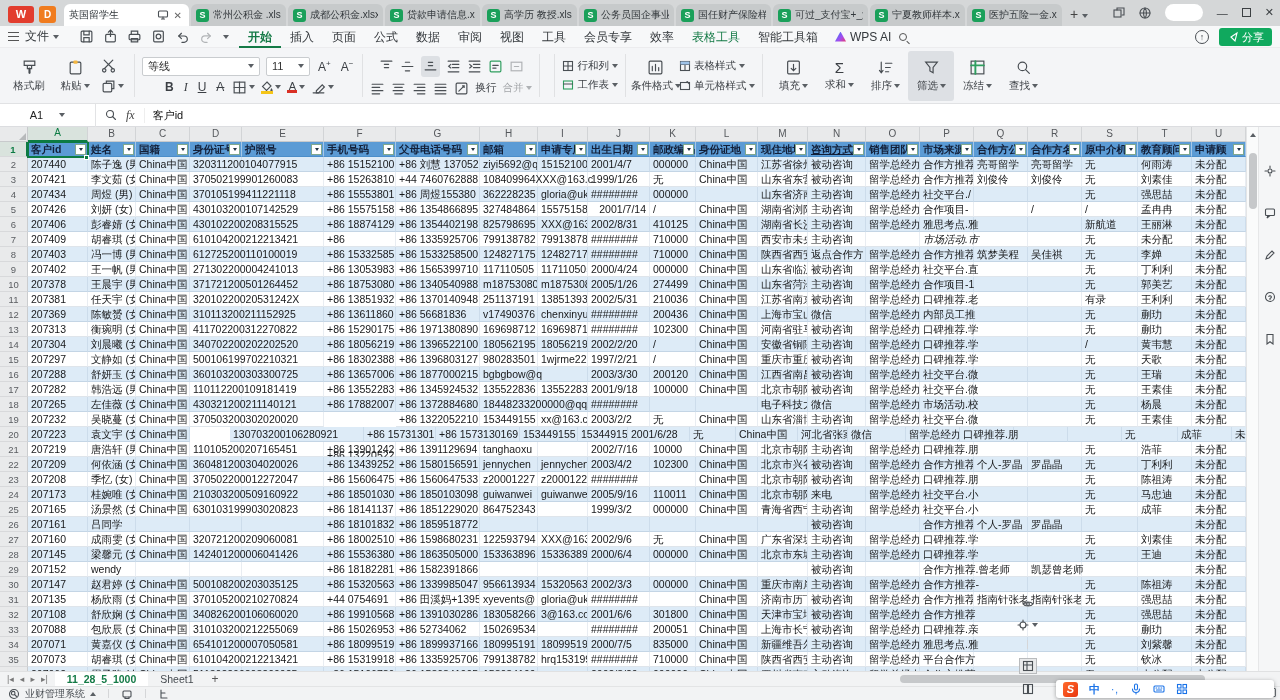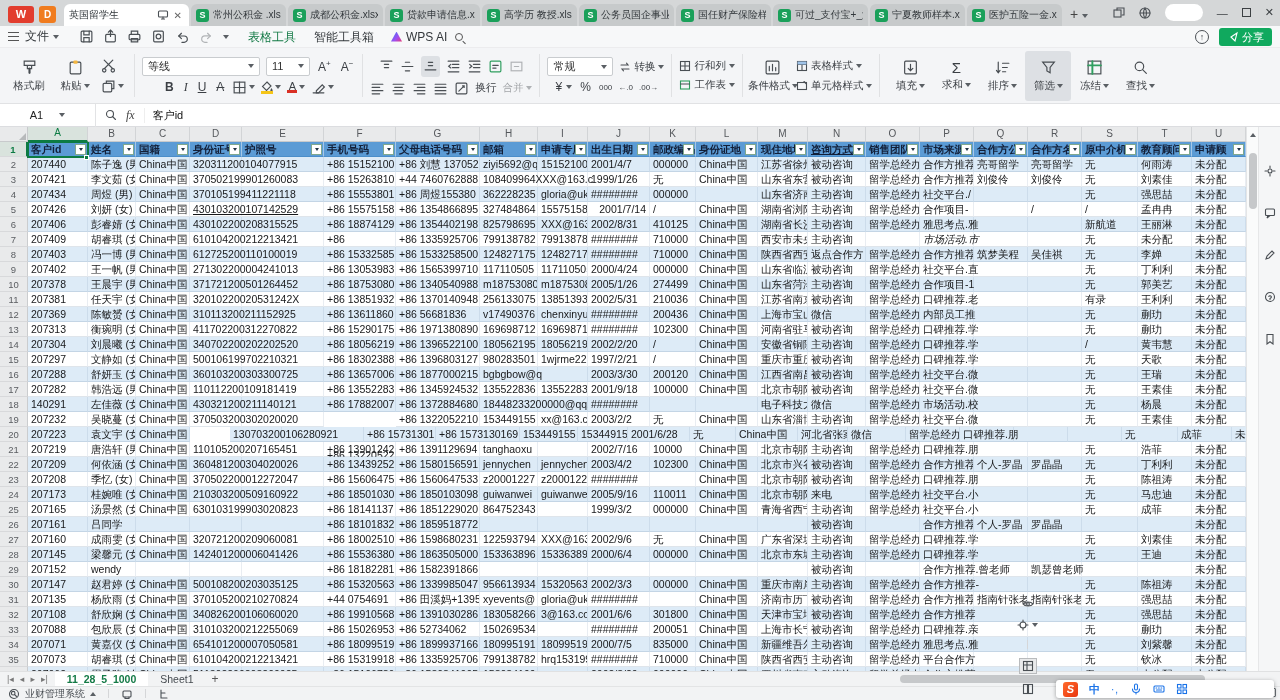--- a/index.html
+++ b/index.html
@@ -240,20 +240,32 @@
     <svg class="i14" viewBox="0 0 14 14">
         <path d="M3.5 6.5h5a3 3 0 1 1 0 6h-2"></path>
         <path d="M6 4 3.5 6.5 6 9"></path>
       </svg>
     <svg class="i14" style="opacity:.4" viewBox="0 0 14 14">
         <path d="M10.5 6.5h-5a3 3 0 1 0 0 6h2"></path>
         <path d="M8 4l2.5 2.5L8 9"></path>
       </svg>
     <i class="cdn"></i>
   </div>
+  <div id="menuitems" style="display:flex;">
+      <div class="mitem on">开始</div>
+      <div class="mitem">插入</div>
+      <div class="mitem">页面</div>
+      <div class="mitem">公式</div>
+      <div class="mitem">数据</div>
+      <div class="mitem">审阅</div>
+      <div class="mitem">视图</div>
+      <div class="mitem">工具</div>
+      <div class="mitem">会员专享</div>
+      <div class="mitem">效率</div>
+    </div>
   <div id="ctxitems" style="display:flex;">
       <div class="mitem ctx">表格工具</div>
       <div class="mitem">智能工具箱</div>
     </div>
   <div class="aiwrap">
     <span class="ailogo"></span>
     <span>WPS AI</span>
   </div>
   <span class="mag"></span>
   <div class="mright">
@@ -405,45 +417,20 @@
           <span>换行</span>
         </span>
       <span class="txtbtn dis">
           <span>合并</span>
           <i class="cdn"></i>
         </span>
     </div>
   </div>
   <div class="vsep"></div>
 
-  <div class="grp r1r2">
-    <div class="row1">
-      <div class="selbox w66">
-          <span>常规</span>
-          <i class="cdn"></i>
-        </div>
-      <span class="txtbtn">
-        <svg class="i12" viewBox="0 0 12 12">
-            <path d="M2 4h7l-1.5-1.8M10 8H3l1.5 1.8"></path>
-          </svg>
-        <span>转换</span>
-          <i class="cdn"></i>
-        </span>
-    </div>
-    <div class="row2">
-      <span class="icbtn">
-          <span class="tg">¥</span>
-          <i class="cdn"></i>
-        </span>
-      <span class="tg">%</span>
-      <span class="num8">000</span>
-      <span class="num8">←.0</span>
-      <span class="num8">.00→</span>
-    </div>
-  </div>
   <div class="vsep"></div>
 
   <div class="grp stack2">
     <span class="txtbtn">
       <svg class="i12" viewBox="0 0 12 12">
           <rect x="1.5" y="1.5" width="9" height="9"></rect>
           <path d="M6 1.5v9M1.5 6h9"></path>
         </svg>
       <span>行和列</span>
         <i class="cdn"></i>
@@ -730,21 +717,21 @@
           <div class="c band" style="width: 54px; flex: 0 0 54px;"><span></span></div>
           <div class="c band" style="width: 56px; flex: 0 0 56px;"><span>无</span></div>
           <div class="c band" style="width: 54px; flex: 0 0 54px;"><span>强思喆</span></div>
           <div class="c band" style="width: 54px; flex: 0 0 54px;"><span>未分配</span></div>
         </div>
         <div class="grow">
           <div class="rn">5</div>
           <div class="c ar" style="width: 60px; flex: 0 0 60px;"><span>207426</span></div>
           <div class="c" style="width: 48px; flex: 0 0 48px;"><span>刘妍 (女)</span></div>
           <div class="c" style="width: 54px; flex: 0 0 54px;"><span>China中国</span></div>
-          <div class="c ovf" style="width: 52px; flex: 0 0 52px; text-decoration: underline;"><span>430103200107142529</span></div>
+          <div class="c ovf" style="width: 52px; flex: 0 0 52px;"><span>430103200107142529</span></div>
           <div class="c" style="width: 82px; flex: 0 0 82px;"><span></span></div>
           <div class="c" style="width: 72px; flex: 0 0 72px;"><span>+86 15575158</span></div>
           <div class="c" style="width: 84px; flex: 0 0 84px;"><span>+86 1354866895</span></div>
           <div class="c" style="width: 58px; flex: 0 0 58px;"><span>327484864</span></div>
           <div class="c" style="width: 50px; flex: 0 0 50px;"><span>155751588</span></div>
           <div class="c" style="width: 62px; flex: 0 0 62px; text-align: right;"><span>2001/7/14</span></div>
           <div class="c" style="width: 46px; flex: 0 0 46px;"><span>/</span></div>
           <div class="c" style="width: 62px; flex: 0 0 62px;"><span>China中国</span></div>
           <div class="c" style="width: 50px; flex: 0 0 50px;"><span>湖南省浏阳</span></div>
           <div class="c" style="width: 58px; flex: 0 0 58px;"><span>主动咨询</span></div>
@@ -878,21 +865,21 @@
         </div>
         <div class="grow">
           <div class="rn">11</div>
           <div class="c ar" style="width: 60px; flex: 0 0 60px;"><span>207381</span></div>
           <div class="c" style="width: 48px; flex: 0 0 48px;"><span>任天宇 (女</span></div>
           <div class="c" style="width: 54px; flex: 0 0 54px;"><span>China中国</span></div>
           <div class="c ovf" style="width: 52px; flex: 0 0 52px;"><span>32010220020531242X</span></div>
           <div class="c" style="width: 82px; flex: 0 0 82px;"><span></span></div>
           <div class="c" style="width: 72px; flex: 0 0 72px;"><span>+86 13851932</span></div>
           <div class="c" style="width: 84px; flex: 0 0 84px;"><span>+86 1370140948</span></div>
-          <div class="c" style="width: 58px; flex: 0 0 58px;"><span>256133075</span></div>
+          <div class="c" style="width: 58px; flex: 0 0 58px;"><span>251137191</span></div>
           <div class="c" style="width: 50px; flex: 0 0 50px;"><span>138513932</span></div>
           <div class="c" style="width: 62px; flex: 0 0 62px;"><span>2002/5/31</span></div>
           <div class="c" style="width: 46px; flex: 0 0 46px;"><span>210036</span></div>
           <div class="c" style="width: 62px; flex: 0 0 62px;"><span>China中国</span></div>
           <div class="c" style="width: 50px; flex: 0 0 50px;"><span>江苏省南京</span></div>
           <div class="c" style="width: 58px; flex: 0 0 58px;"><span>被动咨询</span></div>
           <div class="c" style="width: 54px; flex: 0 0 54px;"><span>留学总经办</span></div>
           <div class="c ovf" style="width: 54px; flex: 0 0 54px;"><span>口碑推荐.老</span></div>
           <div class="c" style="width: 54px; flex: 0 0 54px;"><span></span></div>
           <div class="c" style="width: 54px; flex: 0 0 54px;"><span></span></div>
@@ -1039,21 +1026,21 @@
           <div class="c" style="width: 54px; flex: 0 0 54px;"><span>留学总经办</span></div>
           <div class="c ovf" style="width: 54px; flex: 0 0 54px;"><span>社交平台.微</span></div>
           <div class="c" style="width: 54px; flex: 0 0 54px;"><span></span></div>
           <div class="c" style="width: 54px; flex: 0 0 54px;"><span></span></div>
           <div class="c" style="width: 56px; flex: 0 0 56px;"><span>无</span></div>
           <div class="c" style="width: 54px; flex: 0 0 54px;"><span>王素佳</span></div>
           <div class="c" style="width: 54px; flex: 0 0 54px;"><span>未分配</span></div>
         </div>
         <div class="grow">
           <div class="rn">18</div>
-          <div class="c band ar" style="width: 60px; flex: 0 0 60px;"><span>140291</span></div>
+          <div class="c band ar" style="width: 60px; flex: 0 0 60px;"><span>207265</span></div>
           <div class="c band" style="width: 48px; flex: 0 0 48px;"><span>左佳薇 (女</span></div>
           <div class="c band" style="width: 54px; flex: 0 0 54px;"><span>China中国</span></div>
           <div class="c band ovf" style="width: 52px; flex: 0 0 52px;"><span>430321200211140121</span></div>
           <div class="c band" style="width: 82px; flex: 0 0 82px;"><span></span></div>
           <div class="c band" style="width: 72px; flex: 0 0 72px;"><span>+86 17882007</span></div>
           <div class="c band" style="width: 84px; flex: 0 0 84px;"><span>+86 1372884680</span></div>
           <div class="c band ovf" style="width: 58px; flex: 0 0 58px;"><span>18448233200000@qq.</span></div>
           <div class="c band" style="width: 50px; flex: 0 0 50px;"><span></span></div>
           <div class="c band ovf" style="width: 62px; flex: 0 0 62px;"><span>########</span></div>
           <div class="c band" style="width: 46px; flex: 0 0 46px;"><span></span></div>

